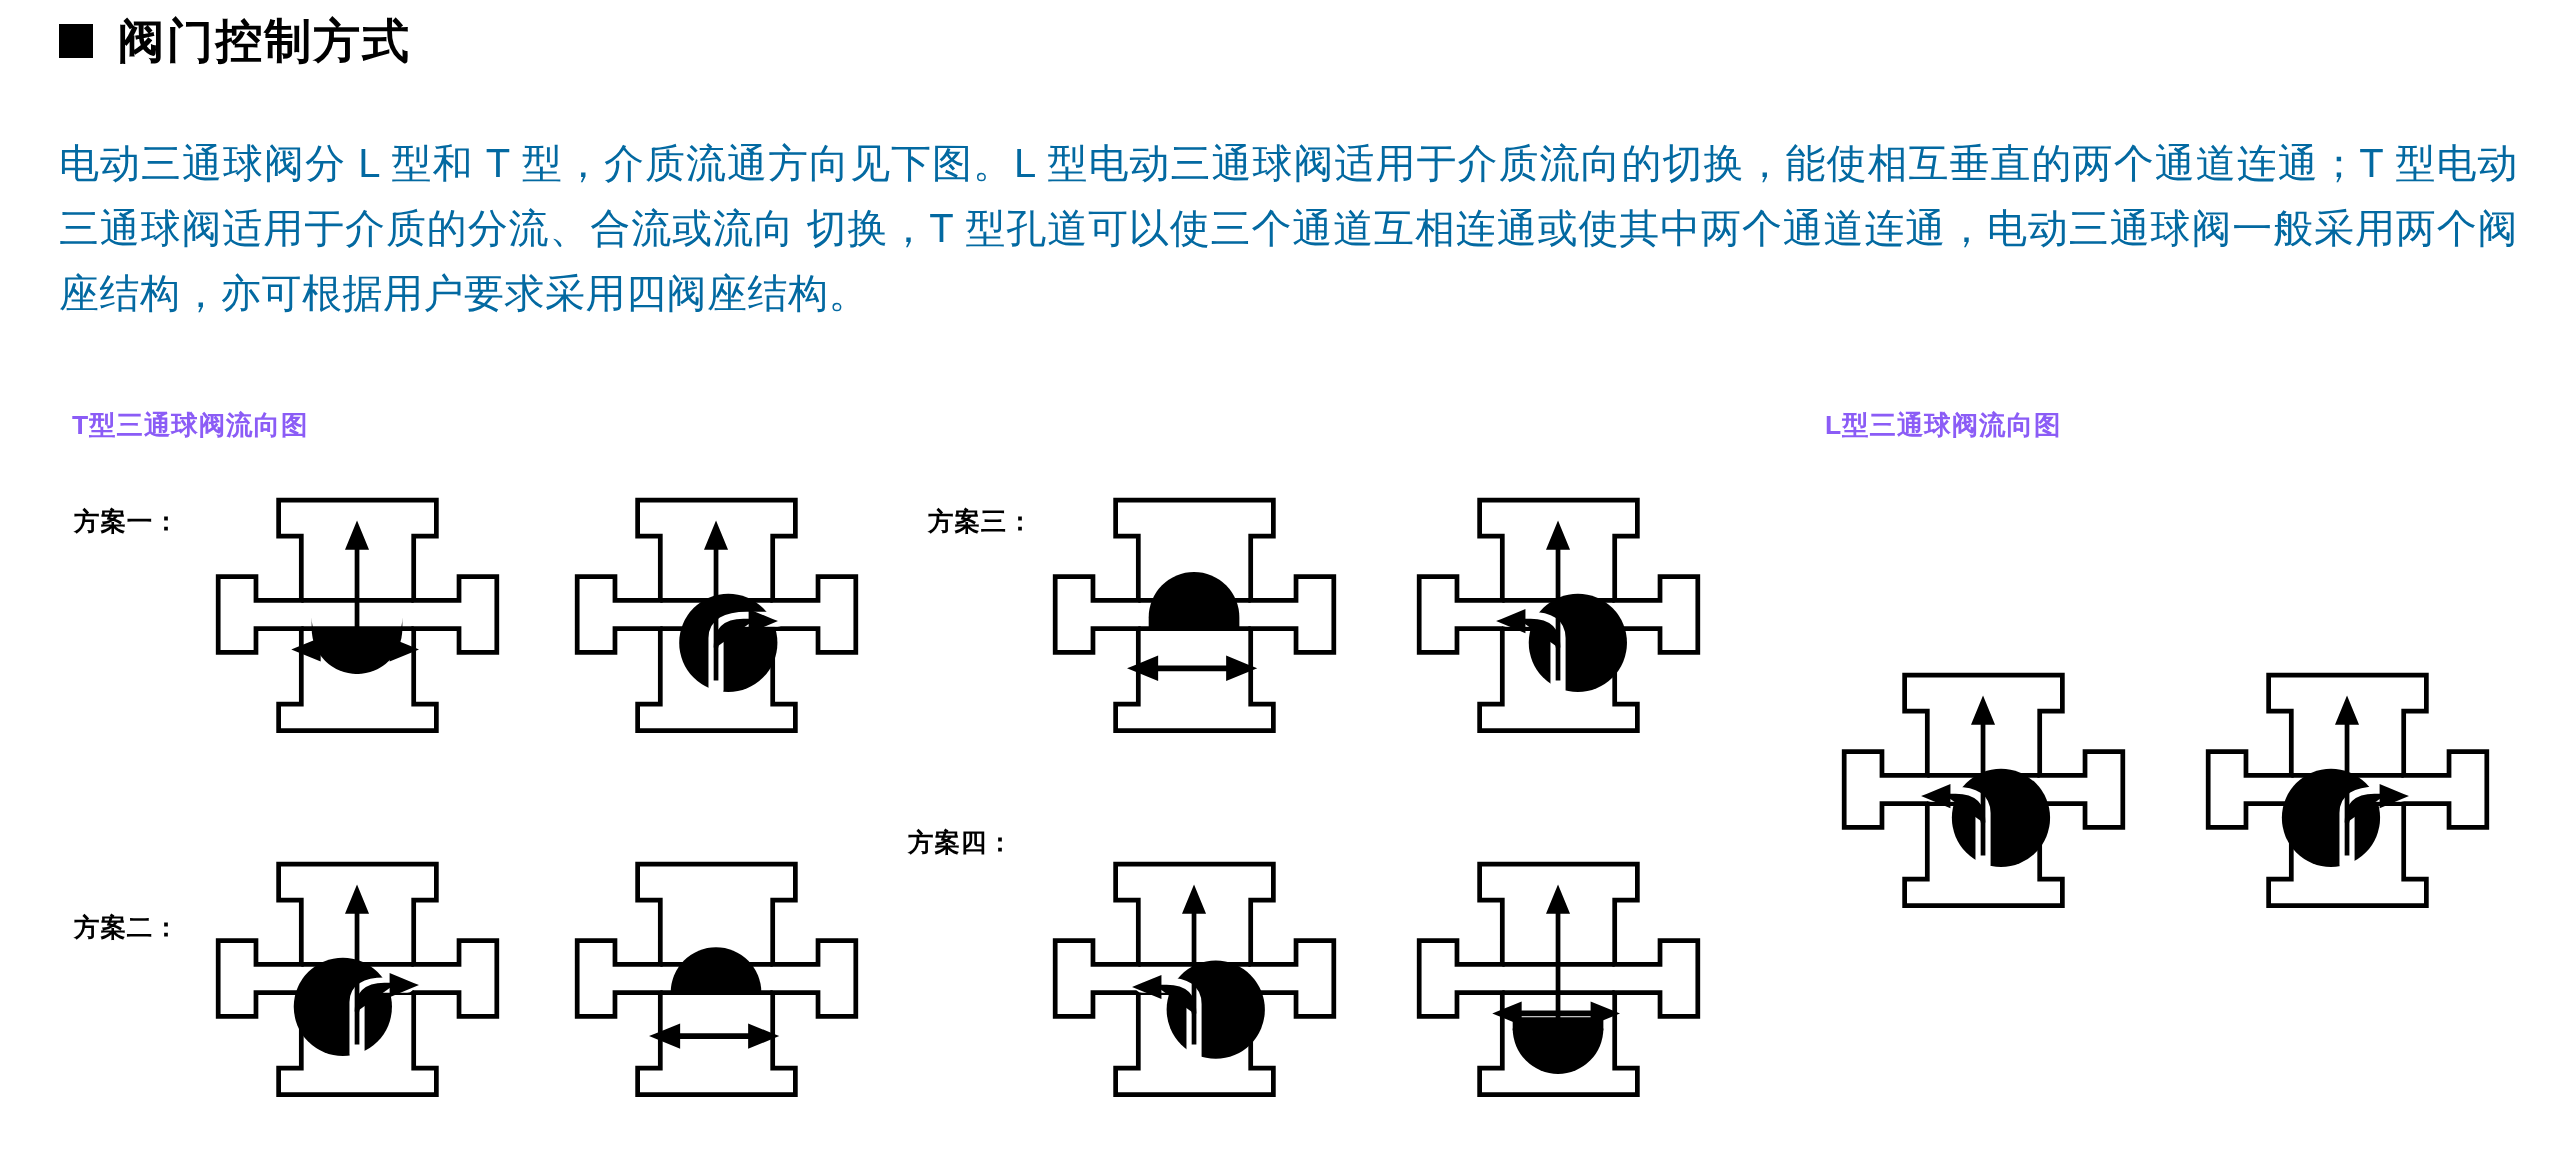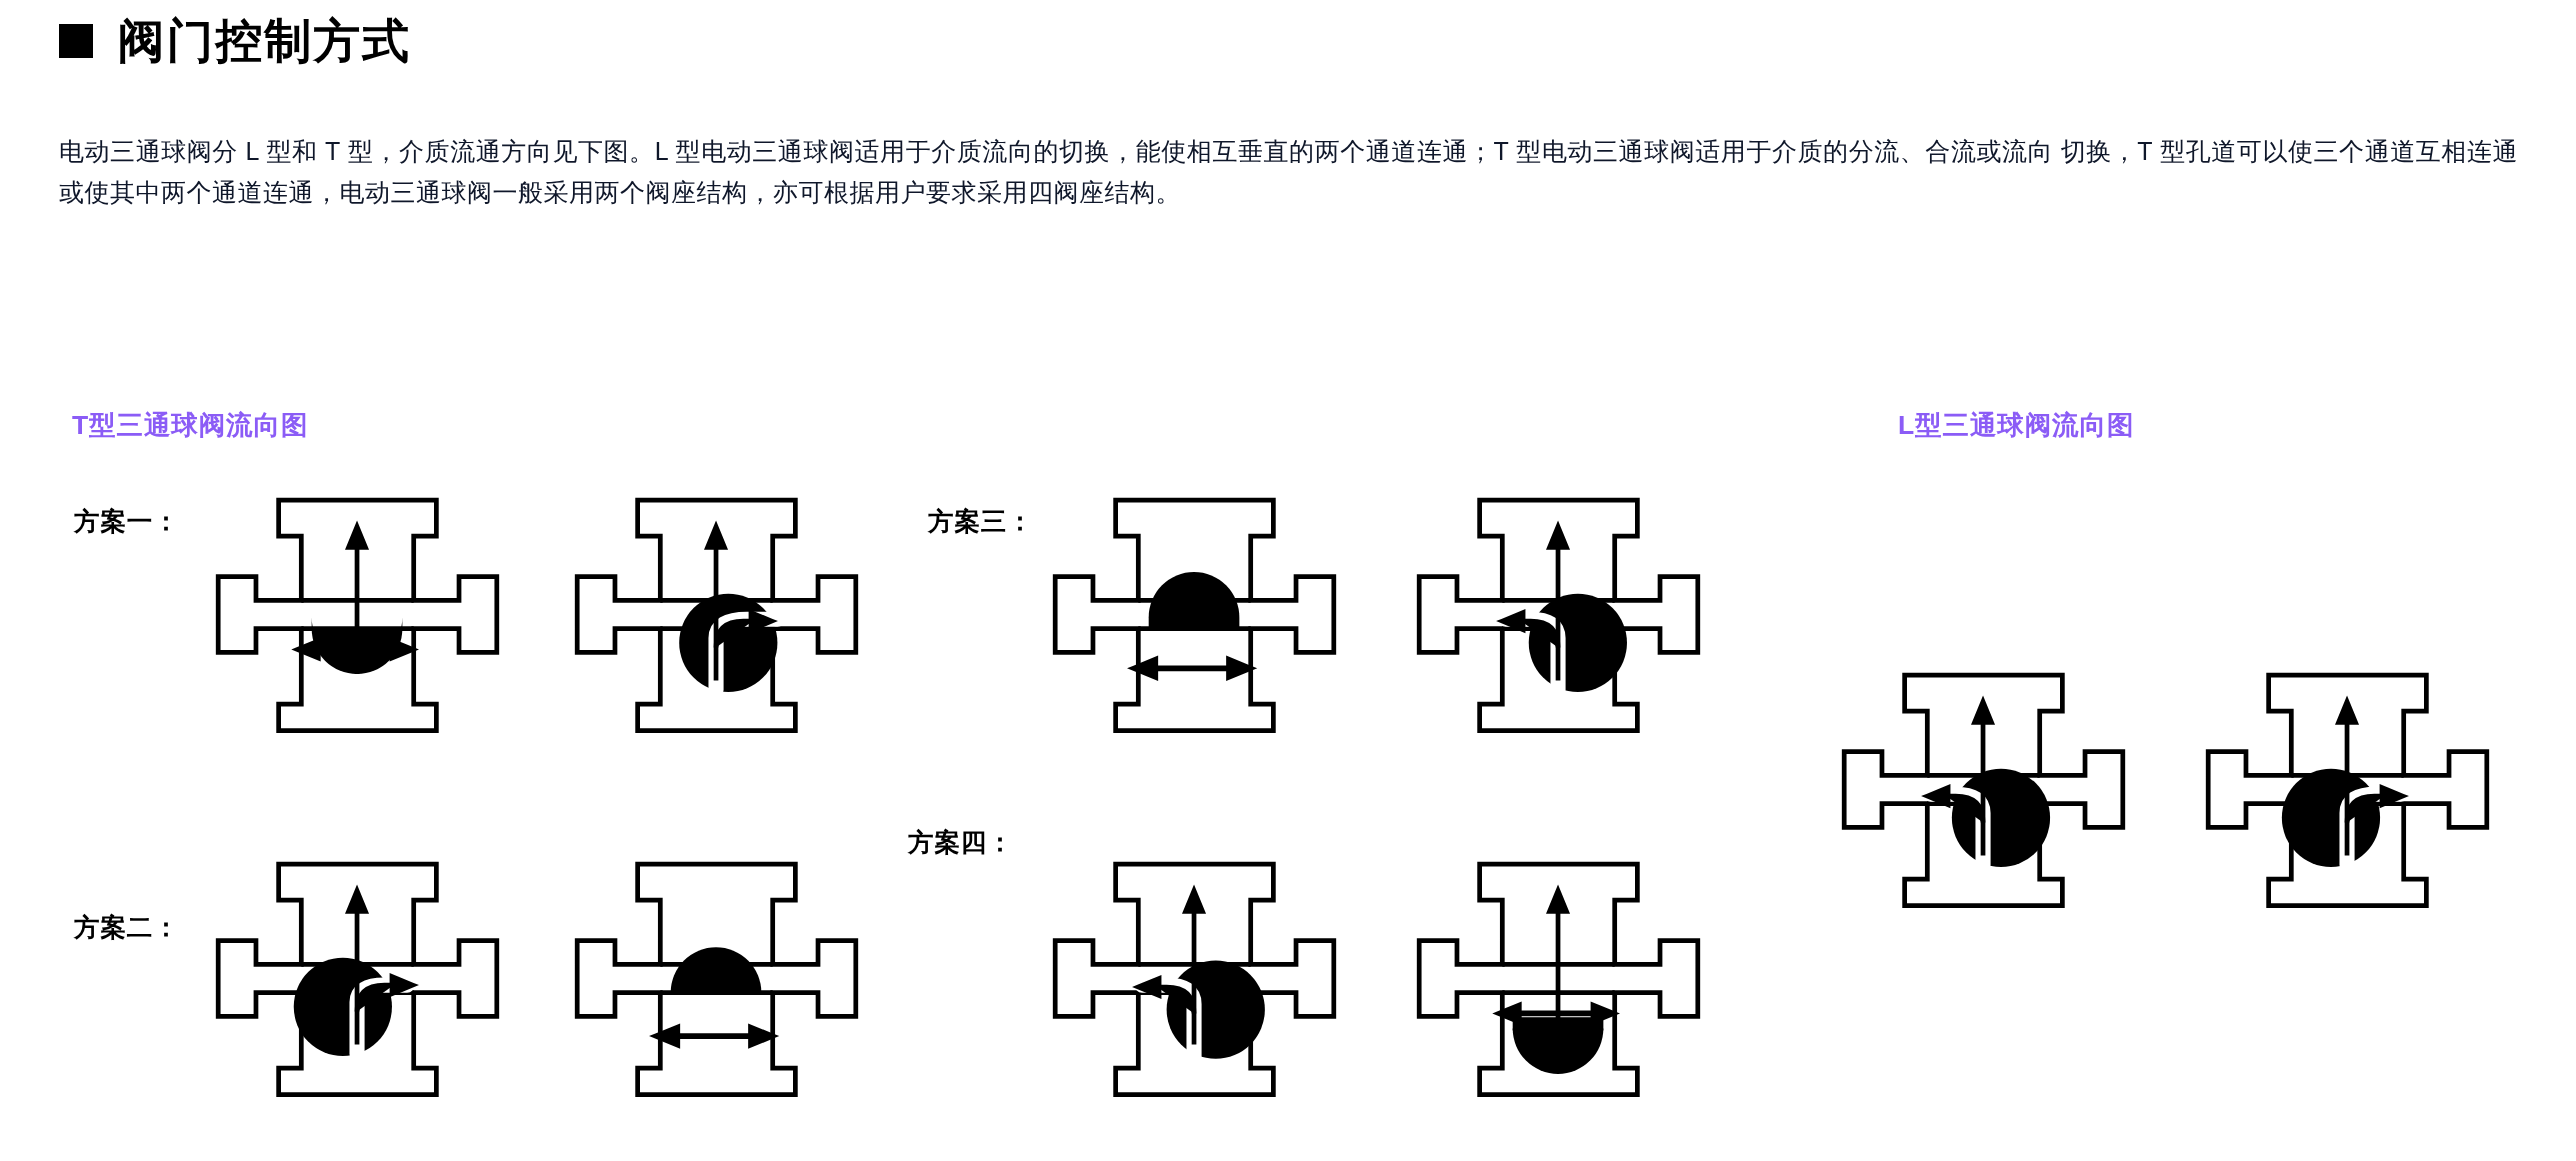--- a/index.html
+++ b/index.html
@@ -45,41 +45,41 @@
     line-height: 1;
     color: #000000;
   }
 
   
   .body-copy {
     position: absolute;
     left: 59px;
     top: 131px;
     width: 2459px;
-    font-size: 25px;
+    font-size: 40px;
     line-height: 1.62;
-    color: #0f172a;
+    color: #0369a1;
     letter-spacing: 0.5px;
   }
   .body-copy p {
     margin: 0;
     text-align: justify;
   }
 
   
   .section-caption {
     position: absolute;
     font-size: 26.5px;
     font-weight: bold;
     color: #8b5cf6;
     letter-spacing: 0.9px;
     white-space: nowrap;
   }
   #caption-t { left: 72px; top: 407px; }
-  #caption-l { left: 1898px; top: 407px; }
+  #caption-l { left: 1825px; top: 407px; }
 
   .plan-label {
     position: absolute;
     font-size: 25.5px;
     font-weight: bold;
     color: #000000;
     white-space: nowrap;
     letter-spacing: 0.9px;
     margin-top: 20px;
   }

